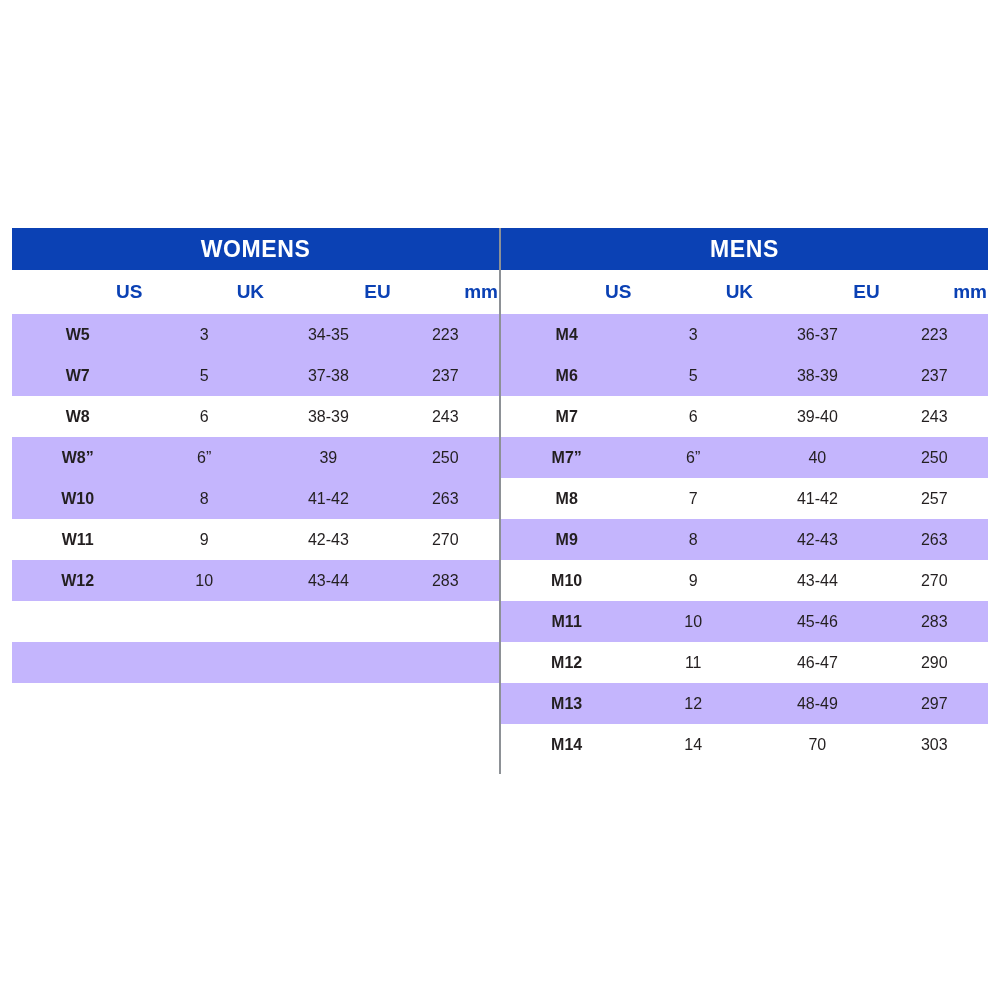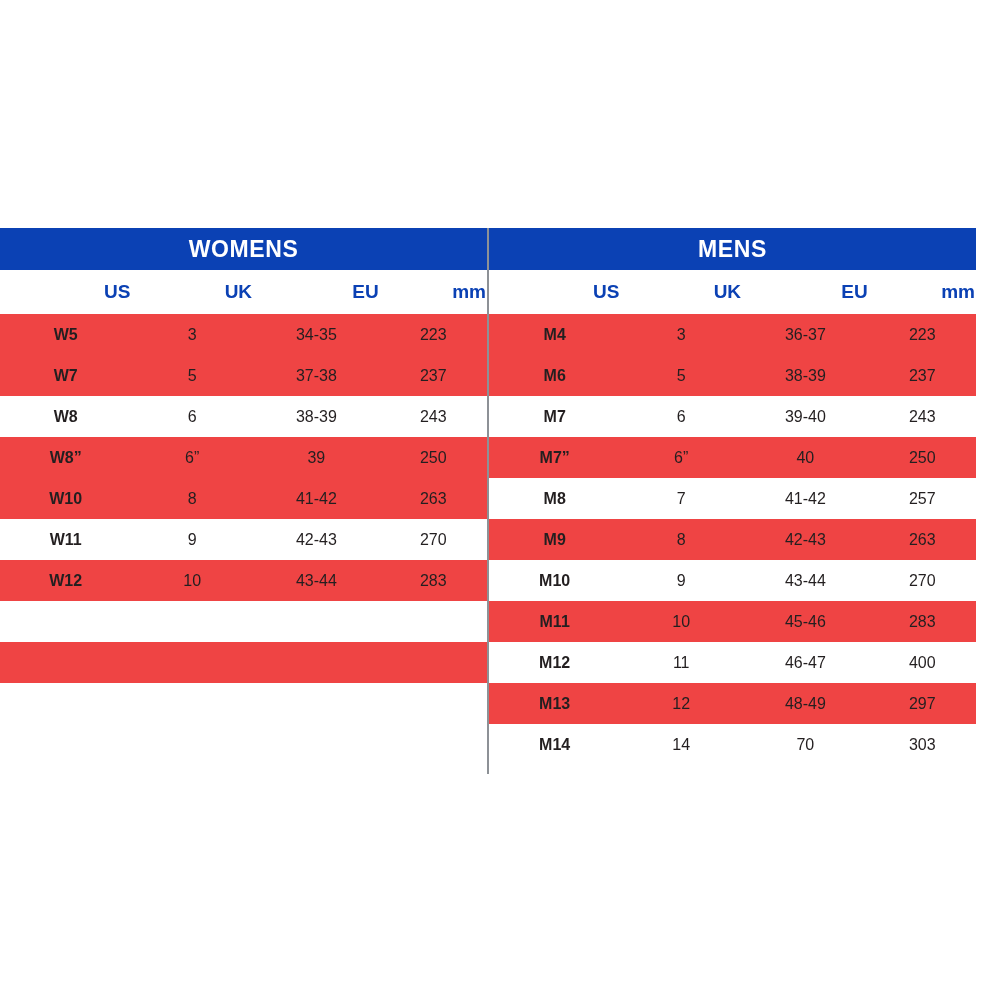--- a/index.html
+++ b/index.html
@@ -16,21 +16,21 @@
 
   .page {
     position: relative;
     width: 1000px;
     height: 1000px;
     box-sizing: border-box;
   }
 
   .chart-wrap {
     position: absolute;
-    left: 0;
+    left: 12px;
     top: 228px;
     width: 976px;
   }
 
   .tables {
     display: flex;
     flex-direction: row;
     align-items: flex-start;
     width: 100%;
   }
@@ -81,21 +81,21 @@
   }
 
   tbody td {
     text-align: center;
     font-size: 16px;
     height: 39px;
     color: #231f20;
   }
 
   tbody tr.odd td {
-    background: #ef4444;
+    background: #c4b5fd;
   }
 
   tbody tr.even td {
     background: #ffffff;
   }
 
   tbody td.us {
     font-weight: bold;
   }
 
@@ -250,21 +250,21 @@
             <tr class="odd">
               <td class="us">M11</td>
               <td>10</td>
               <td>45-46</td>
               <td>283</td>
             </tr>
             <tr class="even">
               <td class="us">M12</td>
               <td>11</td>
               <td>46-47</td>
-              <td>400</td>
+              <td>290</td>
             </tr>
             <tr class="odd">
               <td class="us">M13</td>
               <td>12</td>
               <td>48-49</td>
               <td>297</td>
             </tr>
             <tr class="even">
               <td class="us">M14</td>
               <td>14</td>

